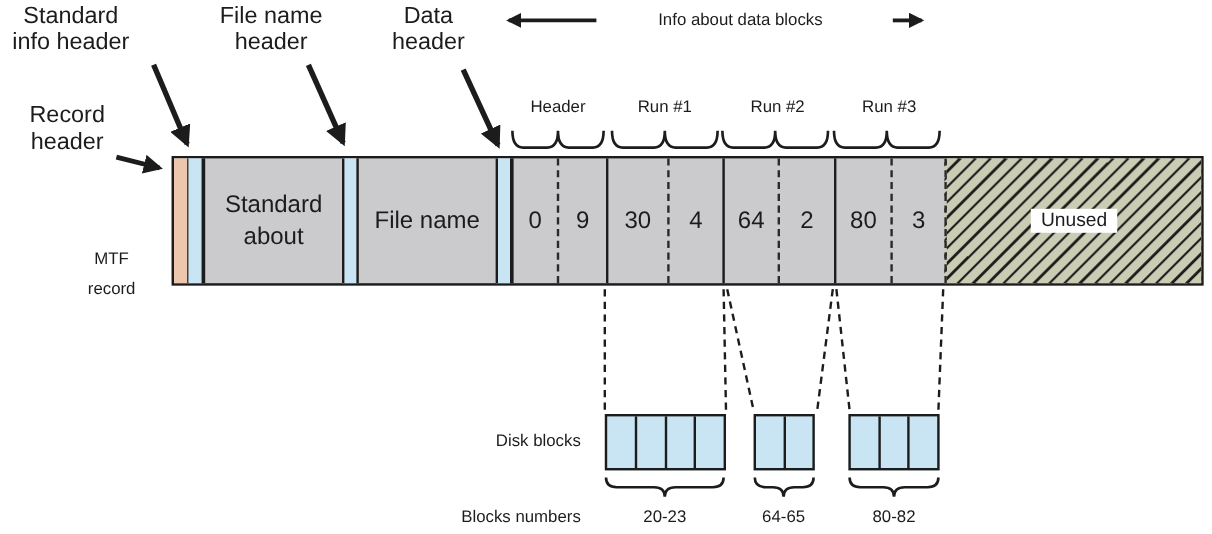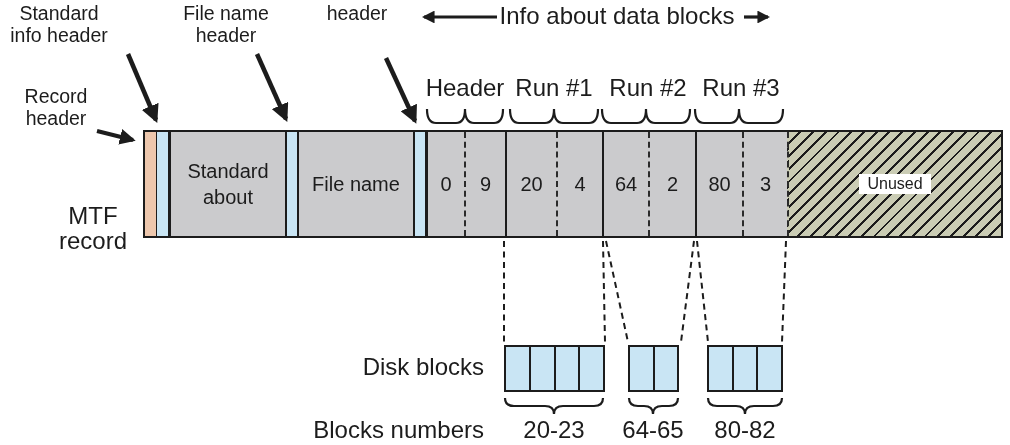--- a/index.html
+++ b/index.html
@@ -2,21 +2,21 @@
 <html><head>
 <meta charset="utf-8">
 <style>
   html,body { margin:0; padding:0; background:#fff; }
   .canvas {
     position:relative; width:1010px; height:445px; background:#ffffff;
     font-family:"Liberation Sans", sans-serif; color:#1c1c1c; overflow:hidden;
   }
   .lbl { position:absolute; text-align:center; font-size:19.5px; line-height:22px; white-space:nowrap; }
   .lbl.right { text-align:right; }
-  .lbl.big { font-size:24px; }
+  .lbl.big { font-size:14px; }
   svg.overlay { position:absolute; left:0; top:0; z-index:3; pointer-events:none; }
 
   
   .bar {
     position:absolute; left:143px; top:130px; width:860px; height:108px;
     box-sizing:border-box; border:2.5px solid #1c1c1c; background:#cbcbcd;
     display:flex; z-index:1;
   }
   .seg { box-sizing:border-box; height:100%; flex:0 0 auto;
          display:flex; align-items:center; justify-content:center;
@@ -81,20 +81,21 @@
 
   <div class="lbl" style="left:-2px; top:2px; width:122px;">
     <div>Standard</div>
     <div>info header</div>
   </div>
   <div class="lbl" style="left:165px; top:2px; width:122px;">
     <div>File name</div>
     <div>header</div>
   </div>
   <div class="lbl" style="left:296px; top:2px; width:122px;">
+    <div>Data</div>
     <div>header</div>
   </div>
   <div class="lbl big" style="left:488px; top:5px; width:258px;">Info about data blocks</div>
   <div class="lbl" style="left:4px; top:85px; width:104px;">
     <div>Record</div>
     <div>header</div>
   </div>
   <div class="lbl big" style="left:41px; top:203px; width:104px; line-height:25px;">
     <div>MTF</div>
     <div>record</div>
@@ -112,21 +113,21 @@
       <div class="two">
         <div>Standard</div>
         <div>about</div>
       </div>
     </div>
     <div class="seg blue b2" style="flex-basis:12px;"></div>
     <div class="seg b2" style="flex-basis:116px;">File name</div>
     <div class="seg blue b2" style="flex-basis:12px;"></div>
     <div class="seg b3" style="flex-basis:39px;">0</div>
     <div class="seg bd" style="flex-basis:41px;">9</div>
-    <div class="seg b2" style="flex-basis:51px;">20</div>
+    <div class="seg b2" style="flex-basis:51px;">30</div>
     <div class="seg bd" style="flex-basis:46px;">4</div>
     <div class="seg b2" style="flex-basis:46px;">64</div>
     <div class="seg bd" style="flex-basis:47px;">2</div>
     <div class="seg b2" style="flex-basis:47px;">80</div>
     <div class="seg bd" style="flex-basis:45px;">3</div>
     <div class="seg bd unused">
       <span class="unused-tag">Unused</span>
     </div>
   </div>
 

